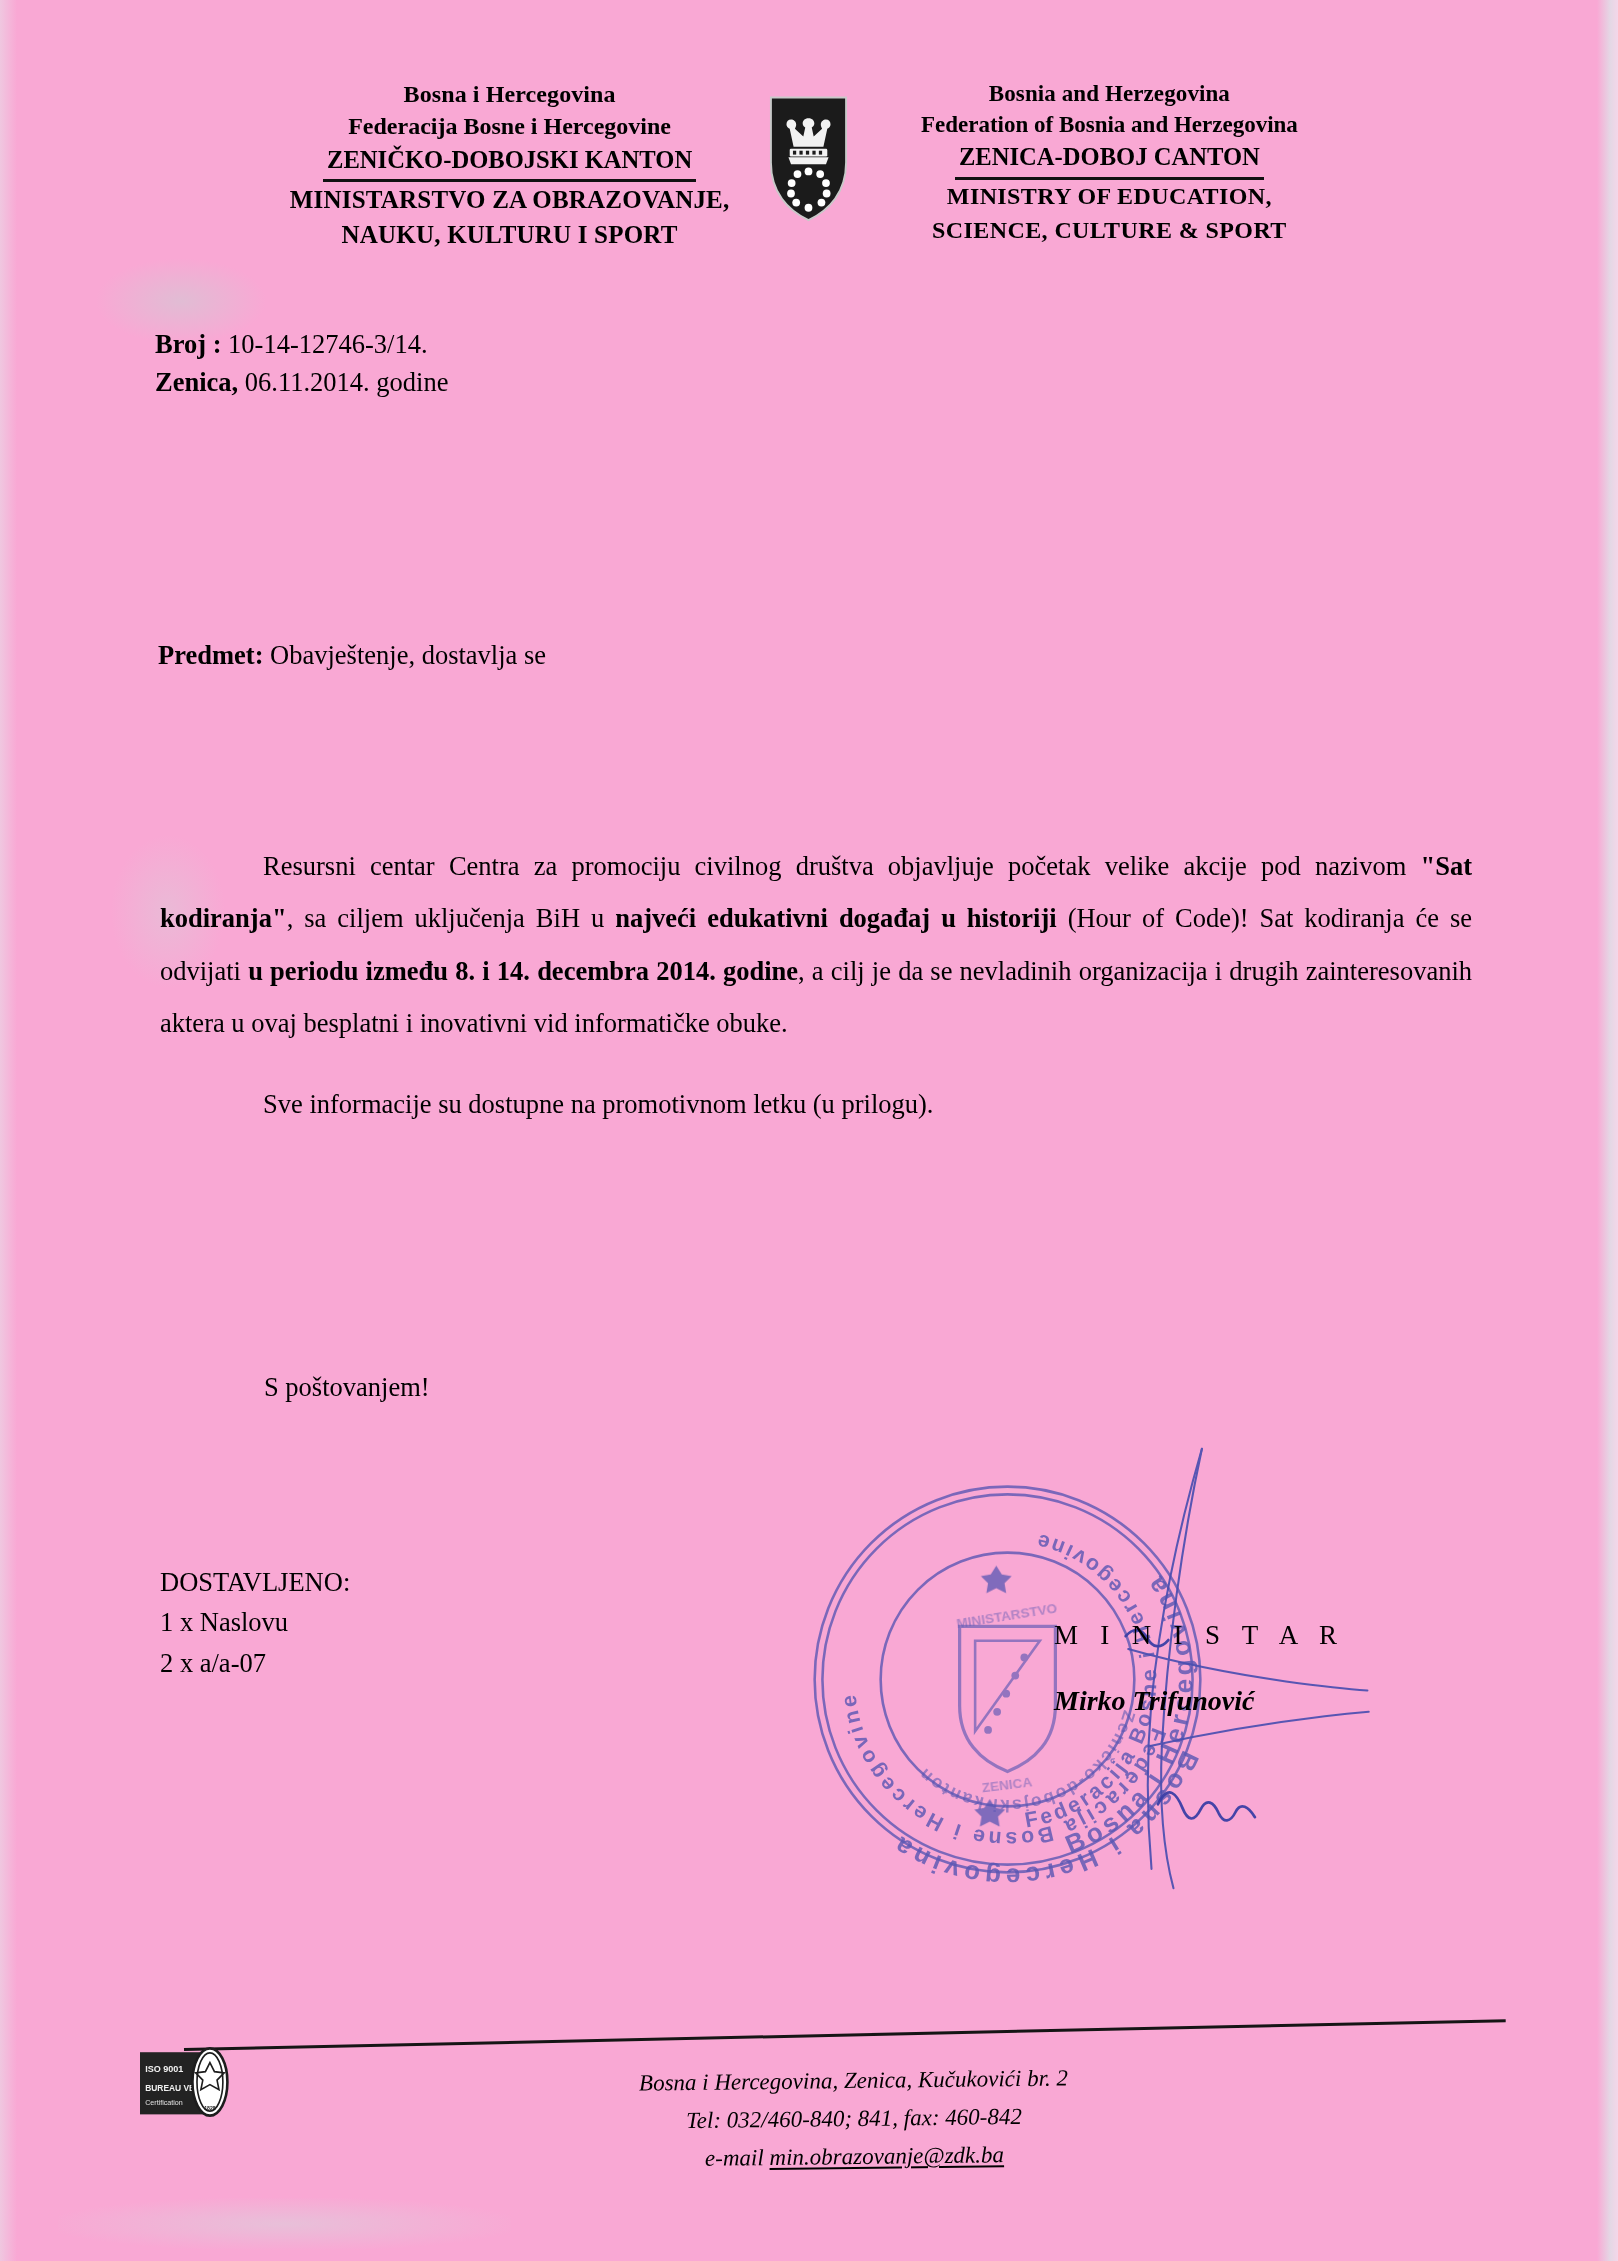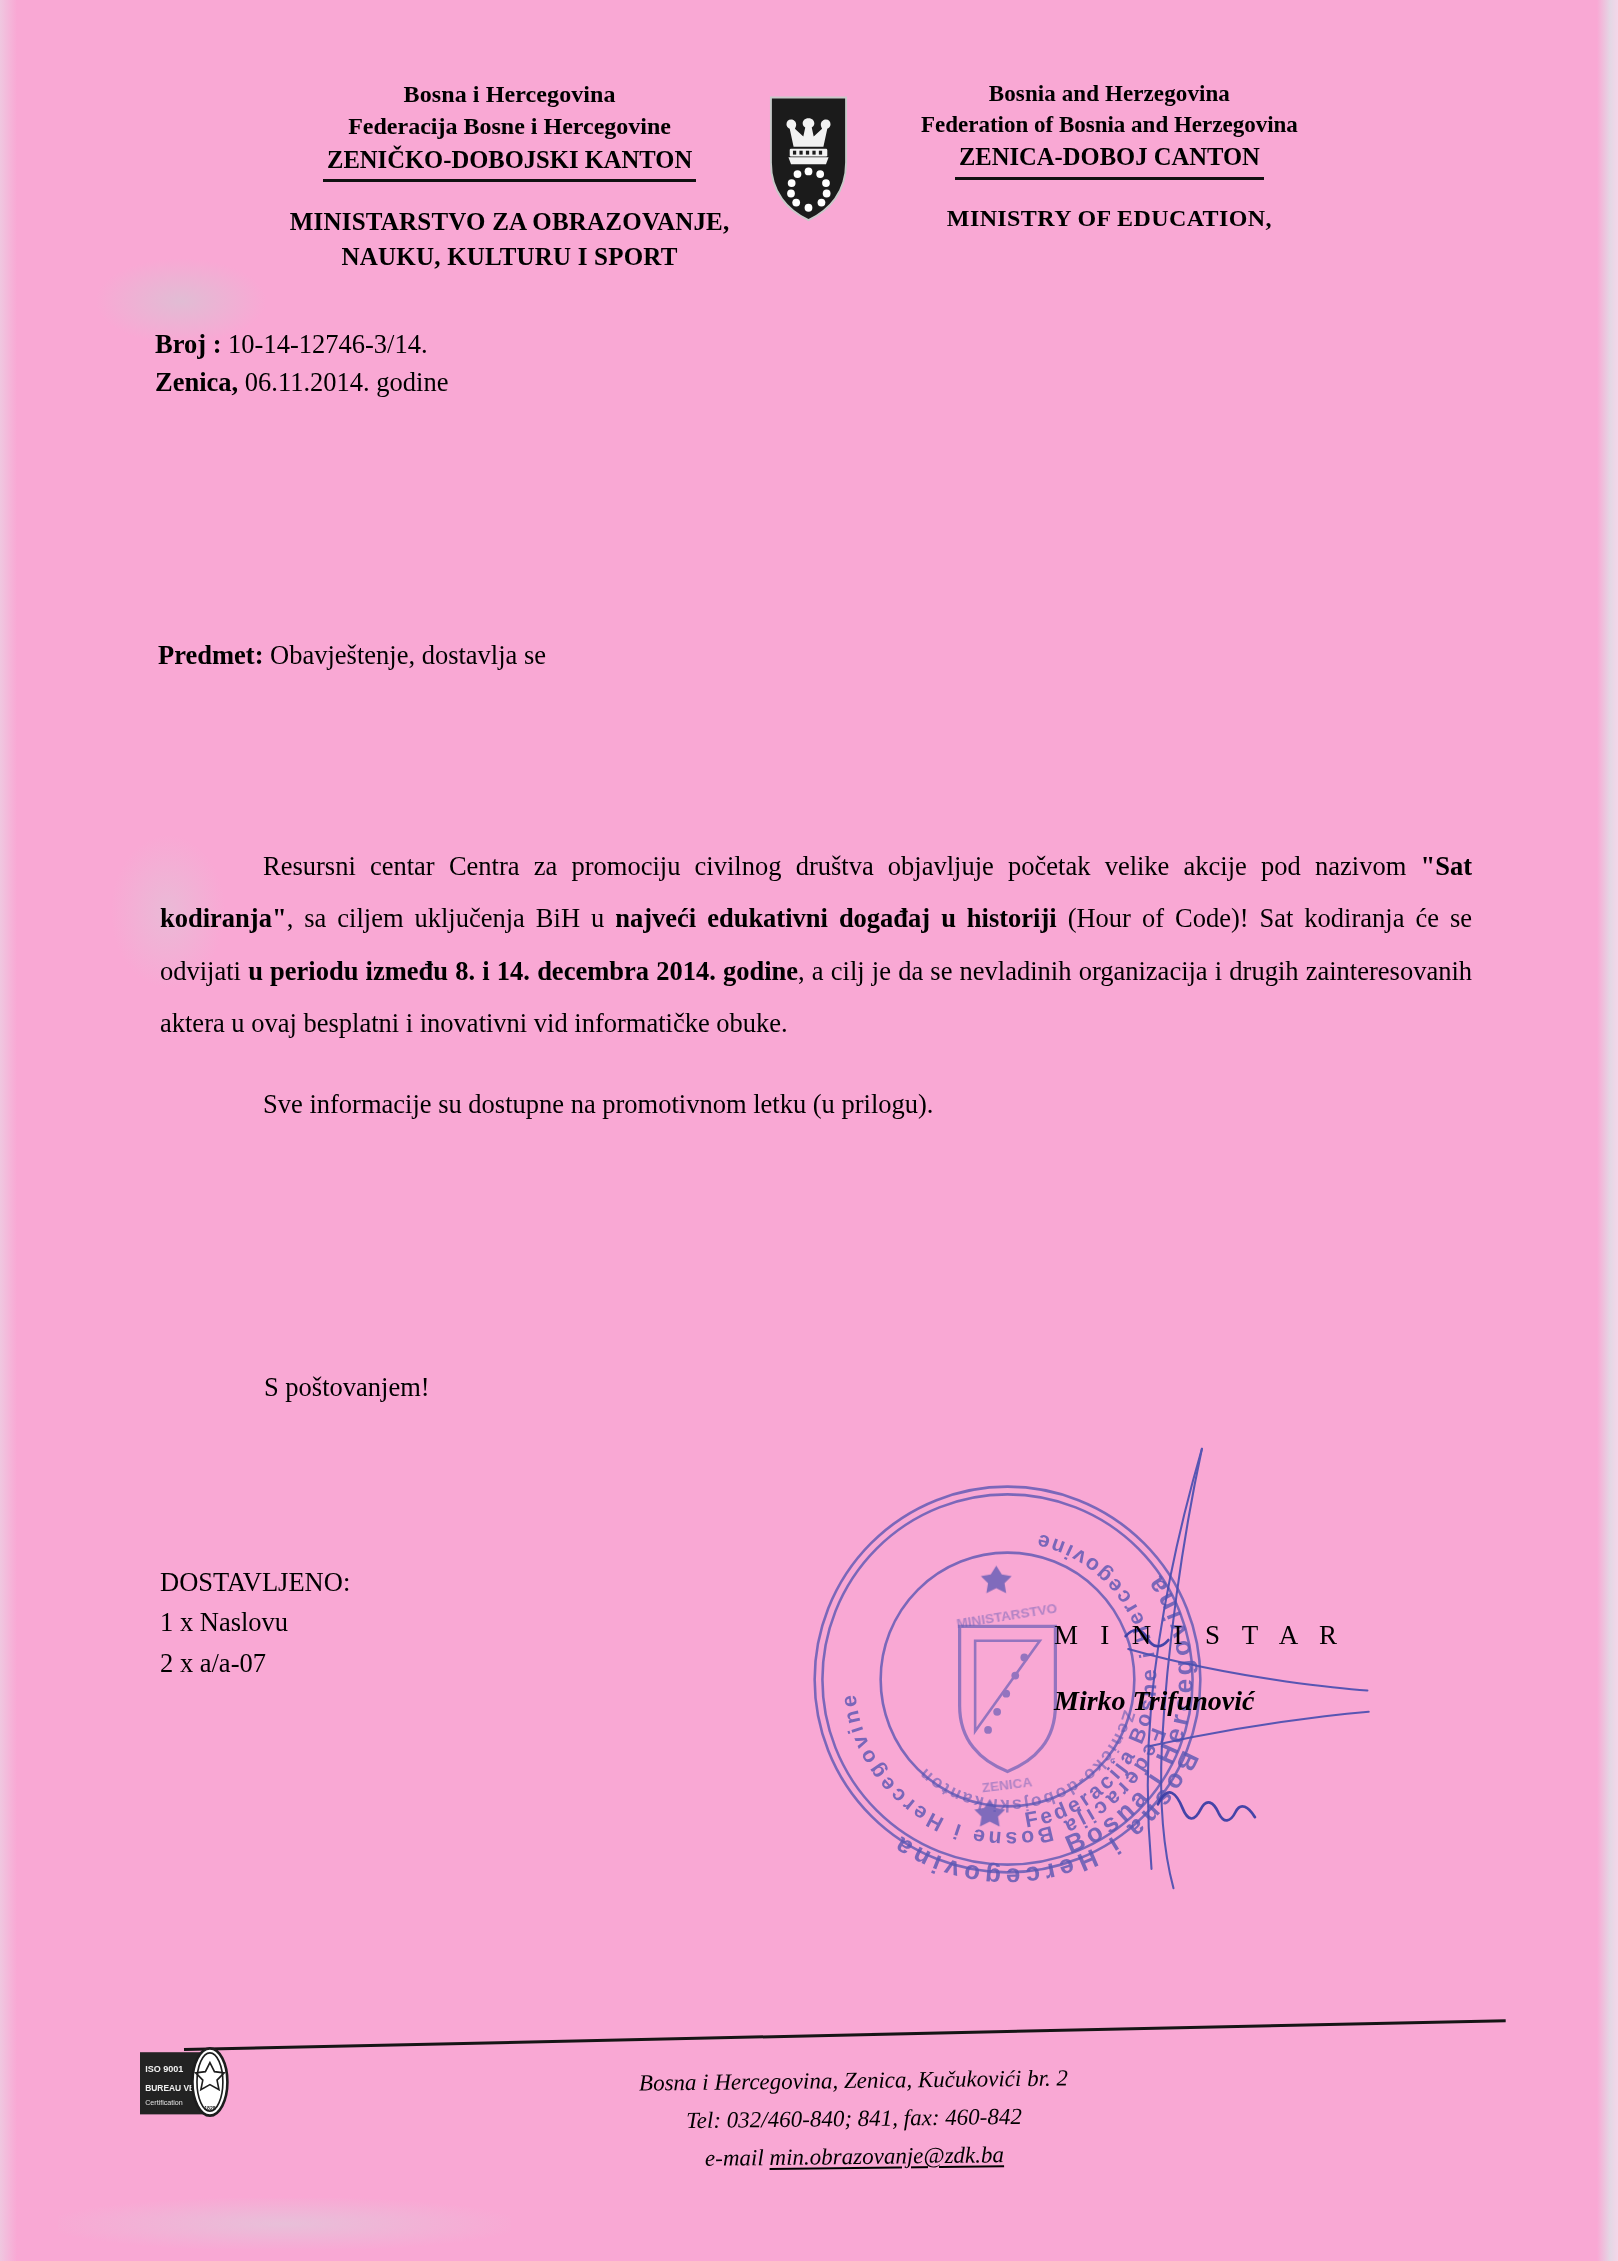--- a/index.html
+++ b/index.html
@@ -83,21 +83,20 @@
     font-size: 24.6px;
     font-weight: bold;
     margin-top: 4.5px;
     display: inline-block;
     padding: 0 3.9px 5.2px 3.9px;
     border-bottom: 3.9px solid #111;
   }
   .head-ministry {
     font-size: 25px;
     font-weight: bold;
-    margin-top: 22px;
     line-height: 1.40;
     letter-spacing: 0.2px;
   }
   .head-col.right .head-line1,
   .head-col.right .head-line2 { font-size: 23px; }
   .head-col.right .head-ministry { font-size: 24px; letter-spacing: 0.4px; }
 
   
   #emblem {
     width: 83px;
@@ -290,20 +289,21 @@
         </g>
       </svg>
     </div>
 
     <div class="head-col right">
       <div class="head-line1">Bosnia and Herzegovina</div>
       <div class="head-line2">Federation of Bosnia and Herzegovina</div>
       <div><span class="head-line3">ZENICA-DOBOJ CANTON</span></div>
       <div class="head-ministry">
         <div>MINISTRY OF EDUCATION,</div>
+        <div>SCIENCE, CULTURE &amp;  SPORT</div>
       </div>
     </div>
   </div>
 
   <div id="ref-block">
     <div>
       <span class="lbl">Broj :</span>
       <span>10-14-12746-3/14.</span>
     </div>
     <div>

